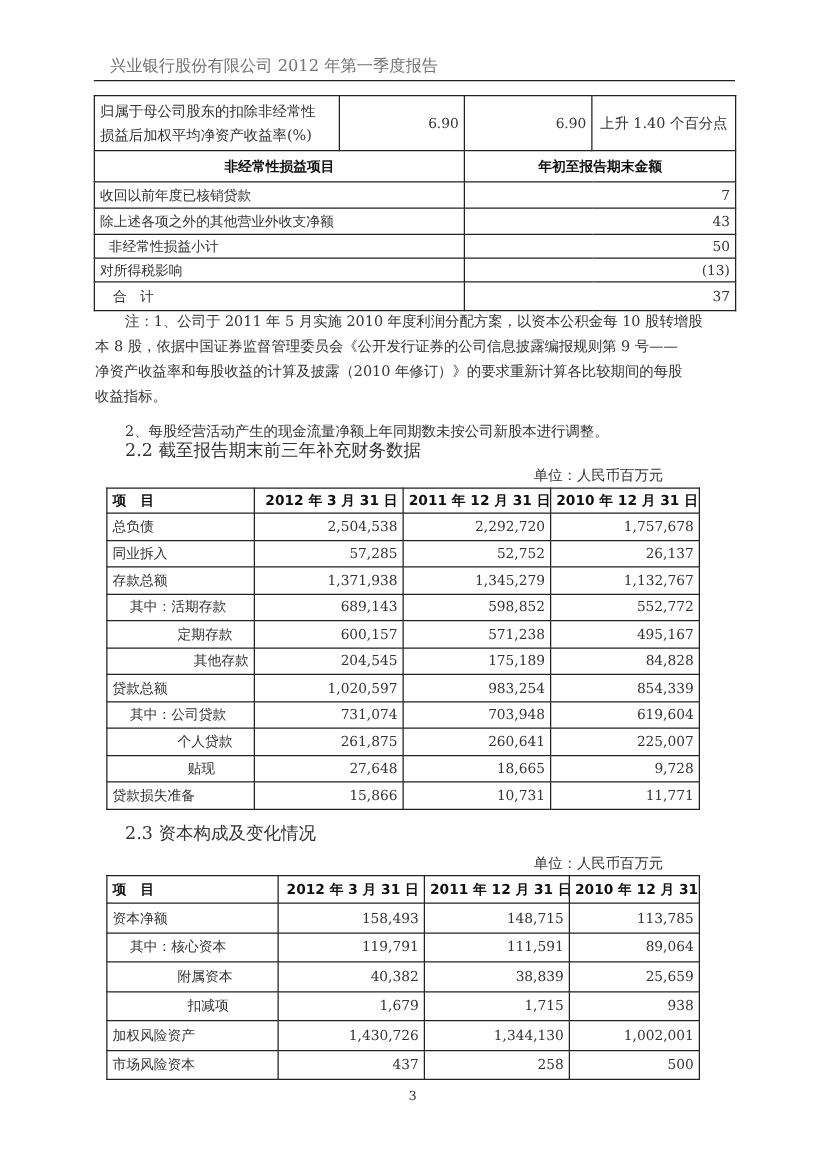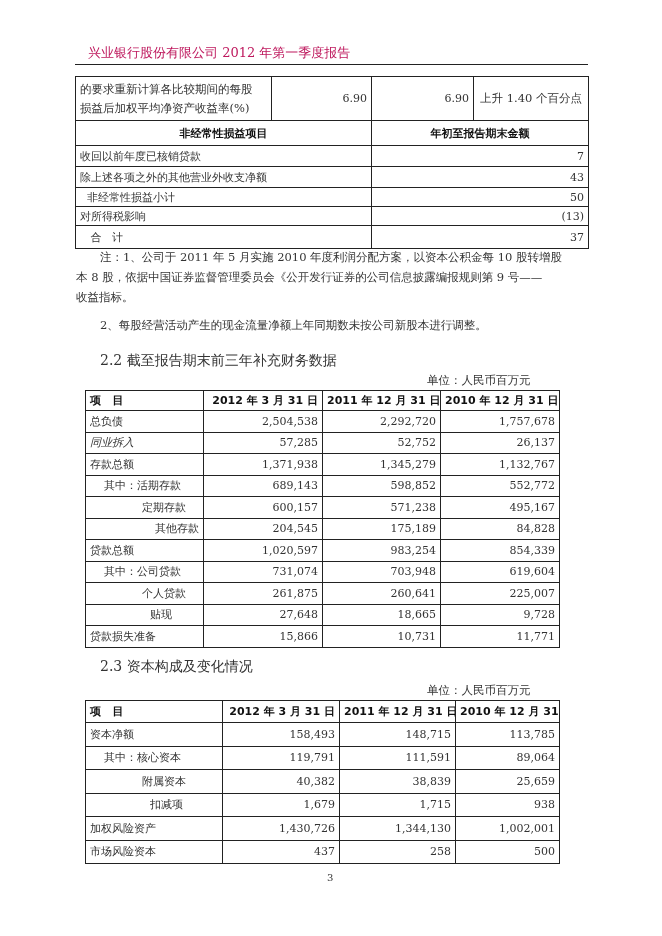--- a/index.html
+++ b/index.html
@@ -1,19 +1,19 @@
 <!DOCTYPE html>
 <html><head>
 <meta charset="utf-8">
 <style>
   html, body { margin: 0; padding: 0; background: #ffffff; }
   body { width: 662px; height: 936px; position: relative; overflow: hidden;
          font-family: "DejaVu Serif", "Liberation Serif", serif; color: #222; }
   .abs { position: absolute; }
-  .header { left: 88px; top: 44px; font-size: 13px; color: #be185d; }
+  .header { left: 88px; top: 44px; font-size: 13px; color: #737373; }
   .header-rule { left: 75px; top: 64px; width: 513px; height: 0; border-top: 1px solid #222; }
   table { border-collapse: collapse; position: absolute; table-layout: fixed; }
   td { border: 1px solid #222; font-size: 11px; padding: 0 4px; color: #333; white-space: nowrap; overflow: hidden; }
   td.num { text-align: right; }
   td.ctr { text-align: center; }
   td.bold { font-family: "DejaVu Sans", "Liberation Sans", sans-serif; font-weight: bold; font-size: 11px; color: #111; }
   .note { font-size: 11.5px; line-height: 20px; color: #333; }
   .title { font-size: 14px; color: #333; }
   .unit { font-size: 11.5px; color: #333; }
   .pageno { font-size: 10px; color: #333; }
@@ -27,21 +27,21 @@
 <table style="left:75px; top:76px; width:513px;">
   <colgroup>
       <col style="width:196px">
       <col style="width:100px">
       <col style="width:102px">
       <col style="width:115px">
     </colgroup>
   <tbody>
       <tr style="height:44px">
     <td style="white-space:normal;line-height:19px;font-size:11.5px;">
-      <div>的要求重新计算各比较期间的每股</div>
+      <div>归属于母公司股东的扣除非经常性</div>
       <div>损益后加权平均净资产收益率(%)</div>
     </td>
     <td class="num">6.90</td>
     <td class="num">6.90</td>
     <td class="ctr" style="font-size:11.5px">上升 1.40 个百分点</td>
   </tr>
   <tr style="height:25px">
     <td colspan="2" class="ctr bold">非经常性损益项目</td>
     <td colspan="2" class="ctr bold">年初至报告期末金额</td>
   </tr>
@@ -64,20 +64,21 @@
   <tr style="height:23px">
     <td colspan="2" style="white-space:pre">   合   计</td>
     <td colspan="2" class="num">37</td>
   </tr>
 </tbody>
   </table>
 
 <div class="abs note" style="left:76px; top:247px; width:512px;">
   <div style="padding-left:24px">注：1、公司于 2011 年 5 月实施 2010 年度利润分配方案，以资本公积金每 10 股转增股</div>
   <div>本 8 股，依据中国证券监督管理委员会《公开发行证券的公司信息披露编报规则第 9 号——</div>
+  <div>净资产收益率和每股收益的计算及披露（2010 年修订）》的要求重新计算各比较期间的每股</div>
   <div>收益指标。</div>
   <div style="padding-left:24px; margin-top:8px">2、每股经营活动产生的现金流量净额上年同期数未按公司新股本进行调整。</div>
 </div>
 
 <div class="abs title" style="left:100px; top:352px;">2.2  截至报告期末前三年补充财务数据</div>
 <div class="abs unit" style="left:427px; top:373px;">单位：人民币百万元</div>
 
 <table style="left:85px; top:390px; width:474px;">
   <colgroup>
       <col style="width:118px">
@@ -94,21 +95,21 @@
   </tr>
   </tbody>
     <tbody id="t22">
       <tr style="height: 21.5px;">
         <td style="padding-left: 4px;">总负债</td>
         <td class="num">2,504,538</td>
         <td class="num">2,292,720</td>
         <td class="num">1,757,678</td>
       </tr>
       <tr style="height: 21.5px;">
-        <td style="padding-left: 4px; font-style: italic;">同业拆入</td>
+        <td style="padding-left: 4px;">同业拆入</td>
         <td class="num">57,285</td>
         <td class="num">52,752</td>
         <td class="num">26,137</td>
       </tr>
       <tr style="height: 21.5px;">
         <td style="padding-left: 4px;">存款总额</td>
         <td class="num">1,371,938</td>
         <td class="num">1,345,279</td>
         <td class="num">1,132,767</td>
       </tr>

